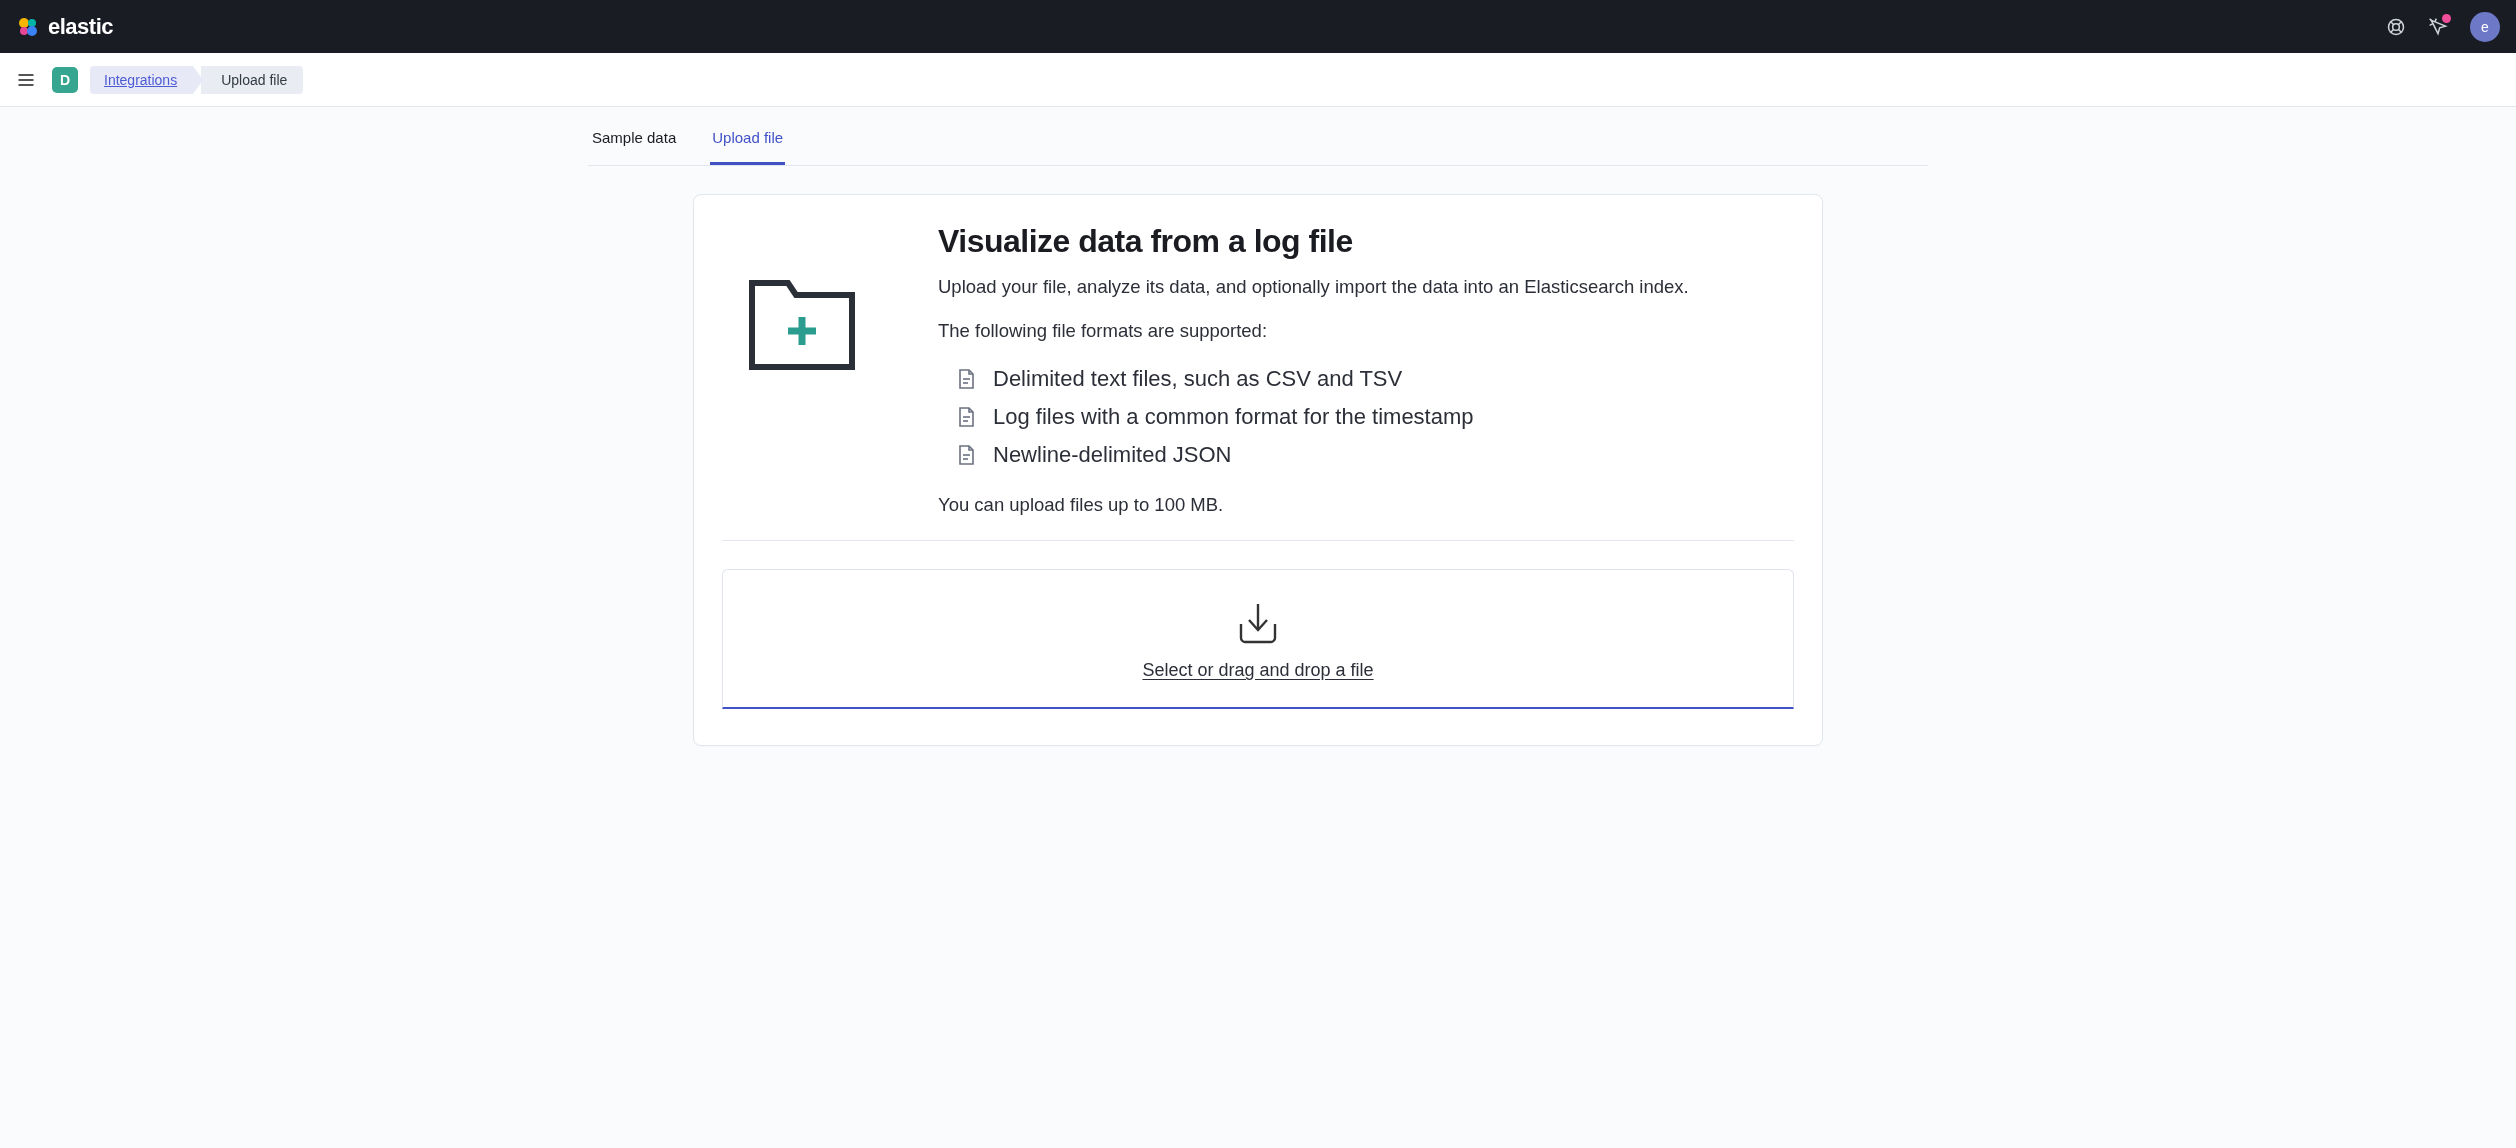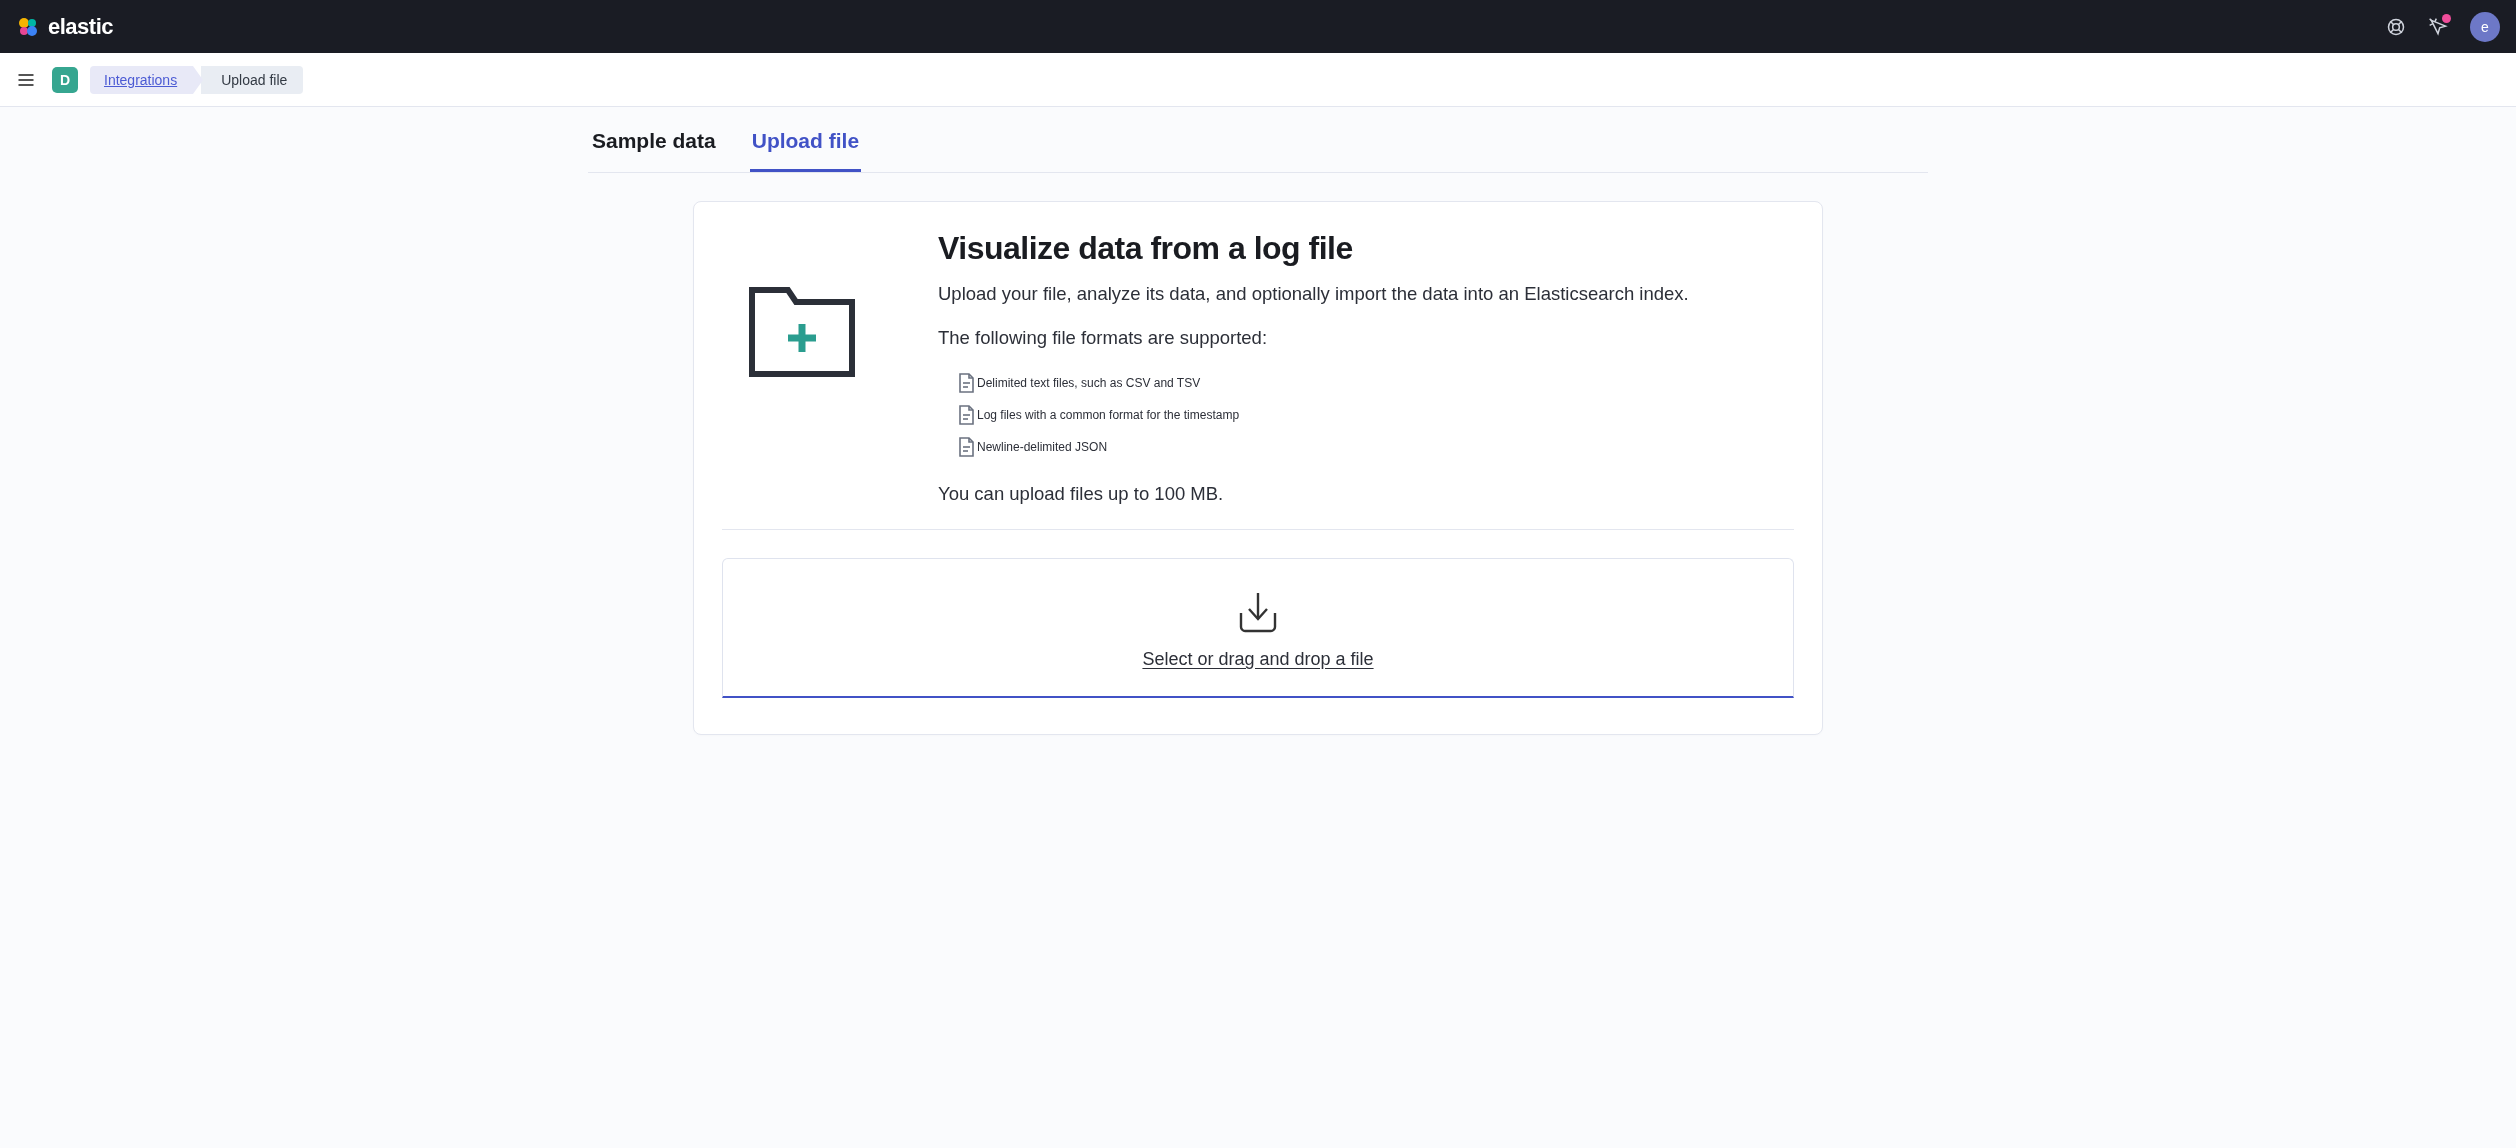--- a/index.html
+++ b/index.html
@@ -148,22 +148,22 @@
     padding: 0 0 40px;
   }
   .tabs {
     display: flex;
     gap: 32px;
     border-bottom: 1px solid #e3e6ef;
     margin-top: 4px;
   }
   .tab {
     padding: 18px 2px 16px;
-    font-size: 21px;
-    font-weight: 700;
+    font-size: 15px;
+    font-weight: 400;
     color: #1a1c21;
     border-bottom: 3px solid transparent;
     cursor: pointer;
   }
   .tab.active {
     color: #4152c6;
     border-bottom-color: #4152c6;
   }
 
   .card {
@@ -202,22 +202,22 @@
   }
   .intro-body p.sub {
     font-size: 18.5px;
     color: #2c2f38;
     margin-bottom: 18px;
   }
   .fmt-list { list-style: none; }
   .fmt-list li {
     display: flex;
     align-items: center;
-    gap: 2px;
-    font-size: 12px;
+    gap: 18px;
+    font-size: 22px;
     padding: 6px 0 6px 20px;
     color: #2c2f38;
   }
   .doc-icon { color: #6b7280; display:flex; }
   .intro-body p.limit {
     font-size: 18.5px;
     color: #2c2f38;
     margin-top: 20px;
   }
 

